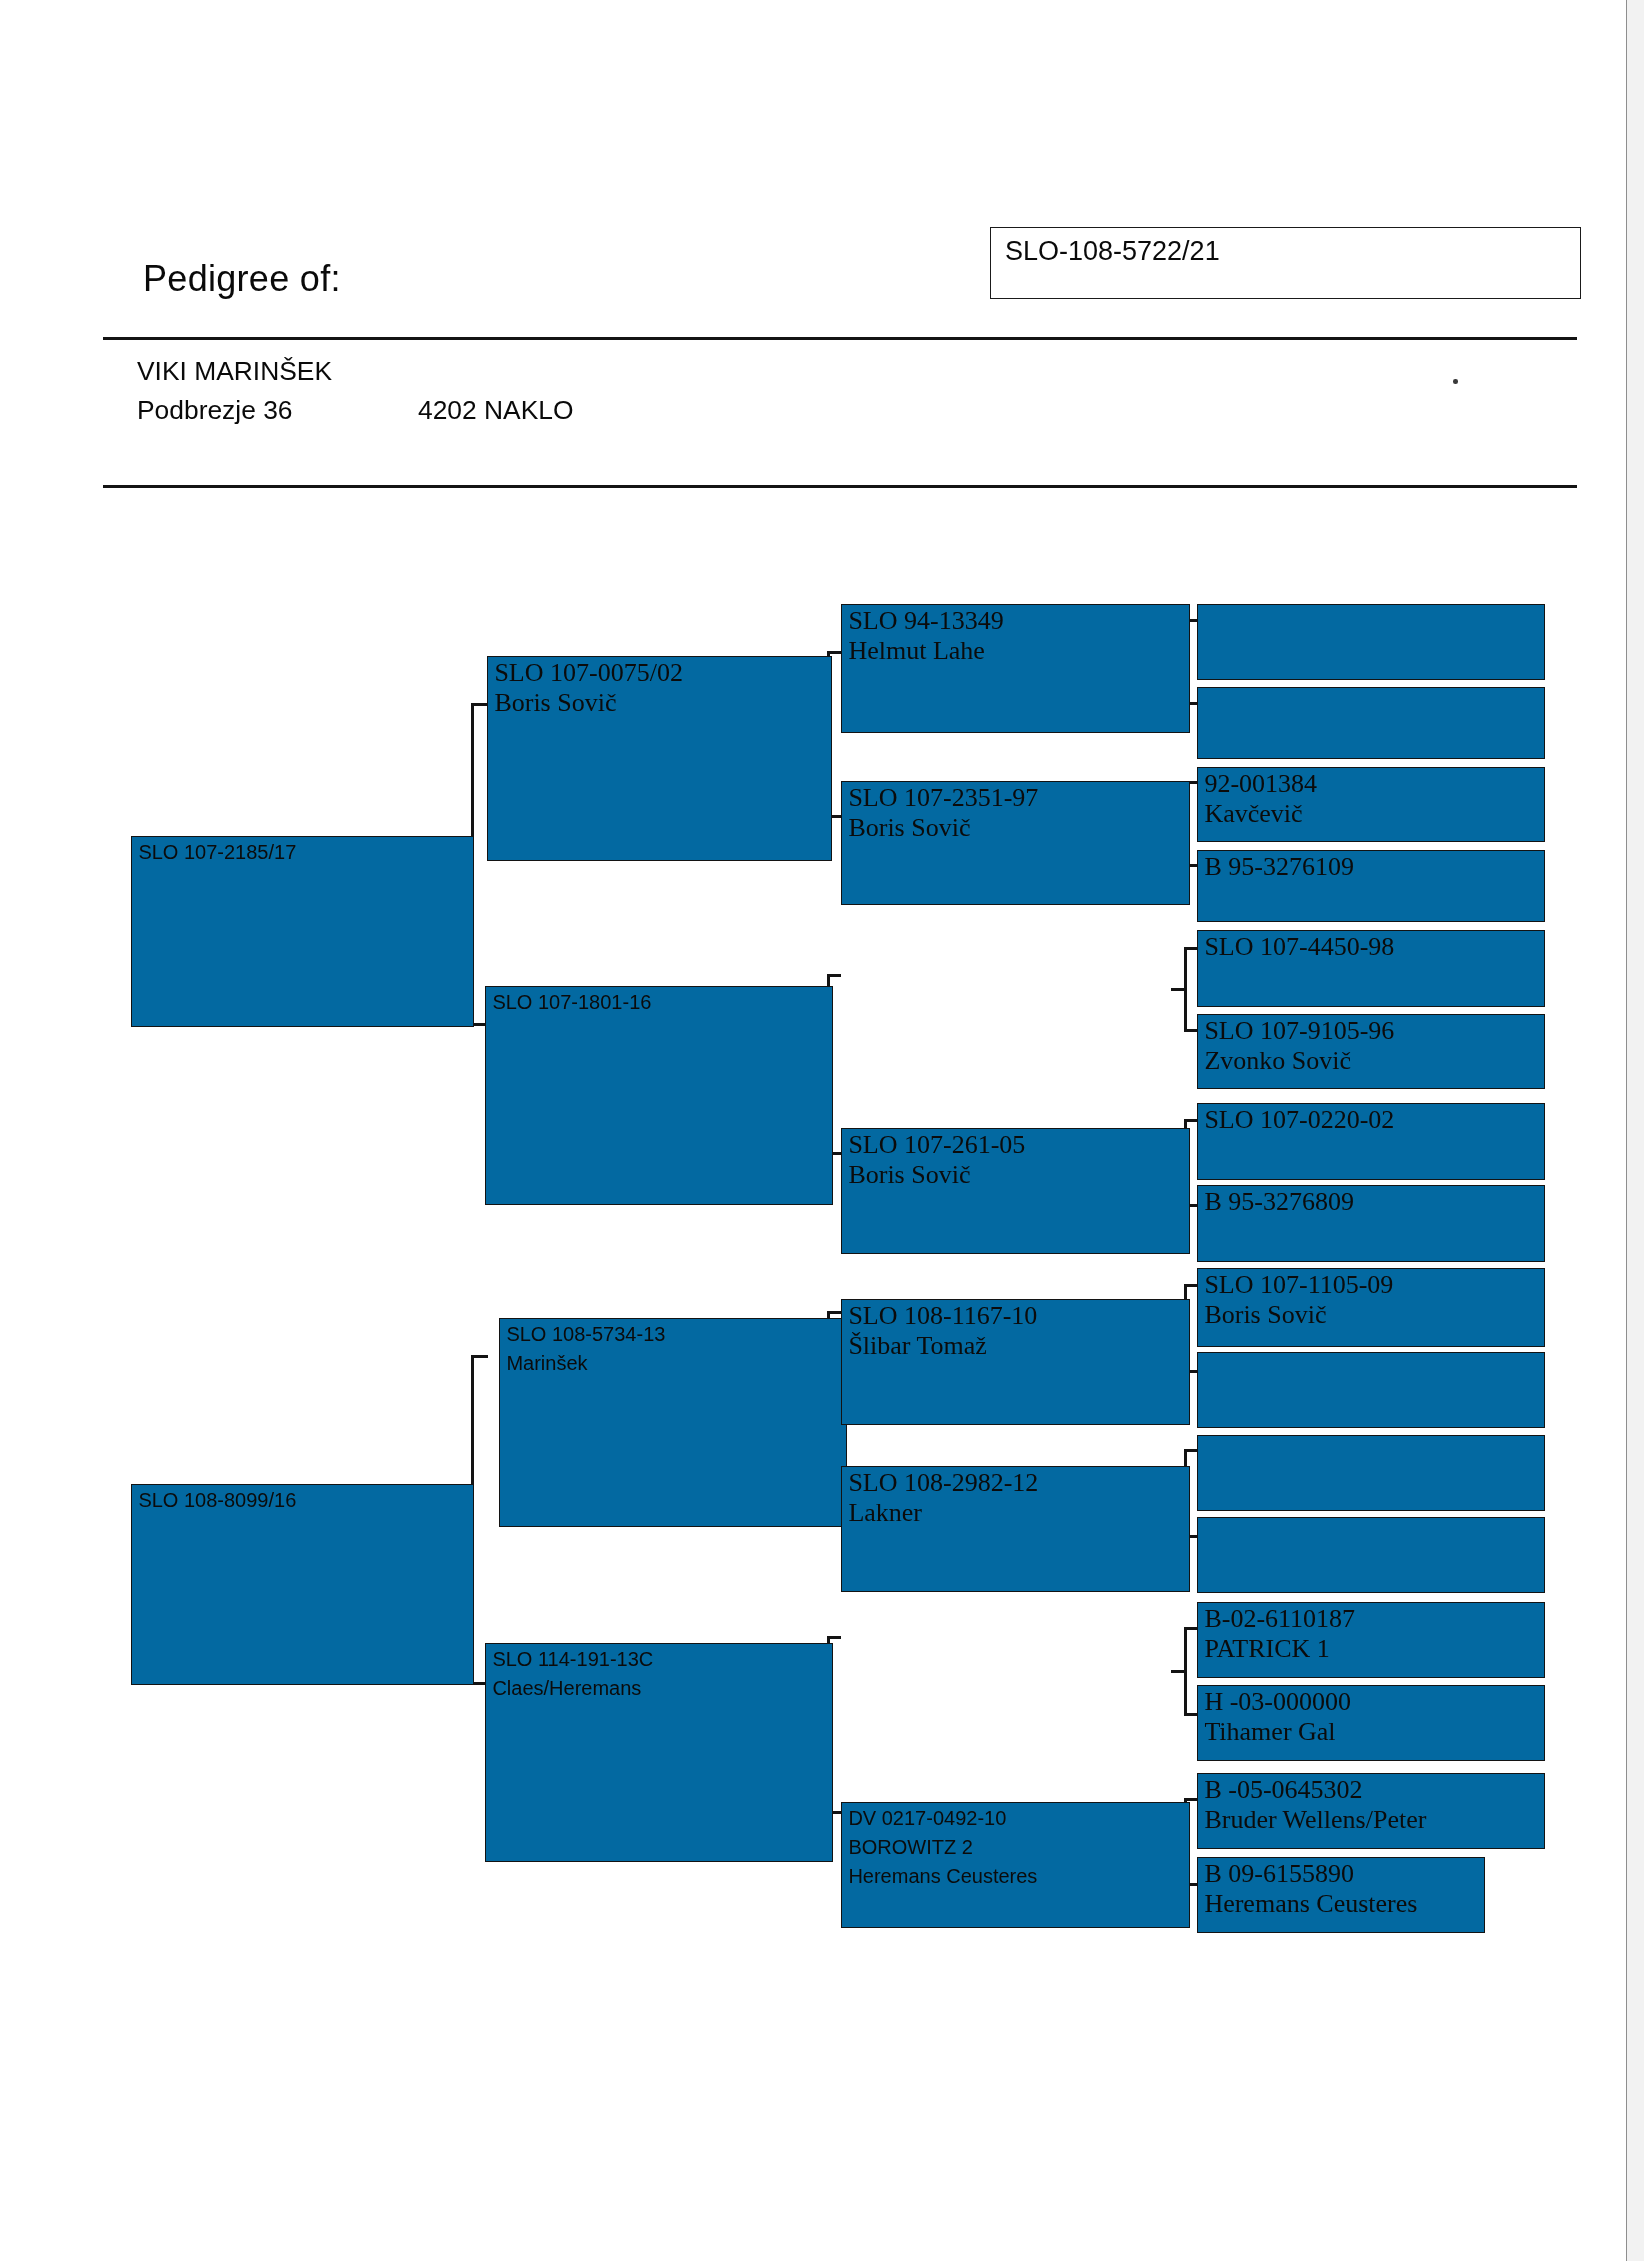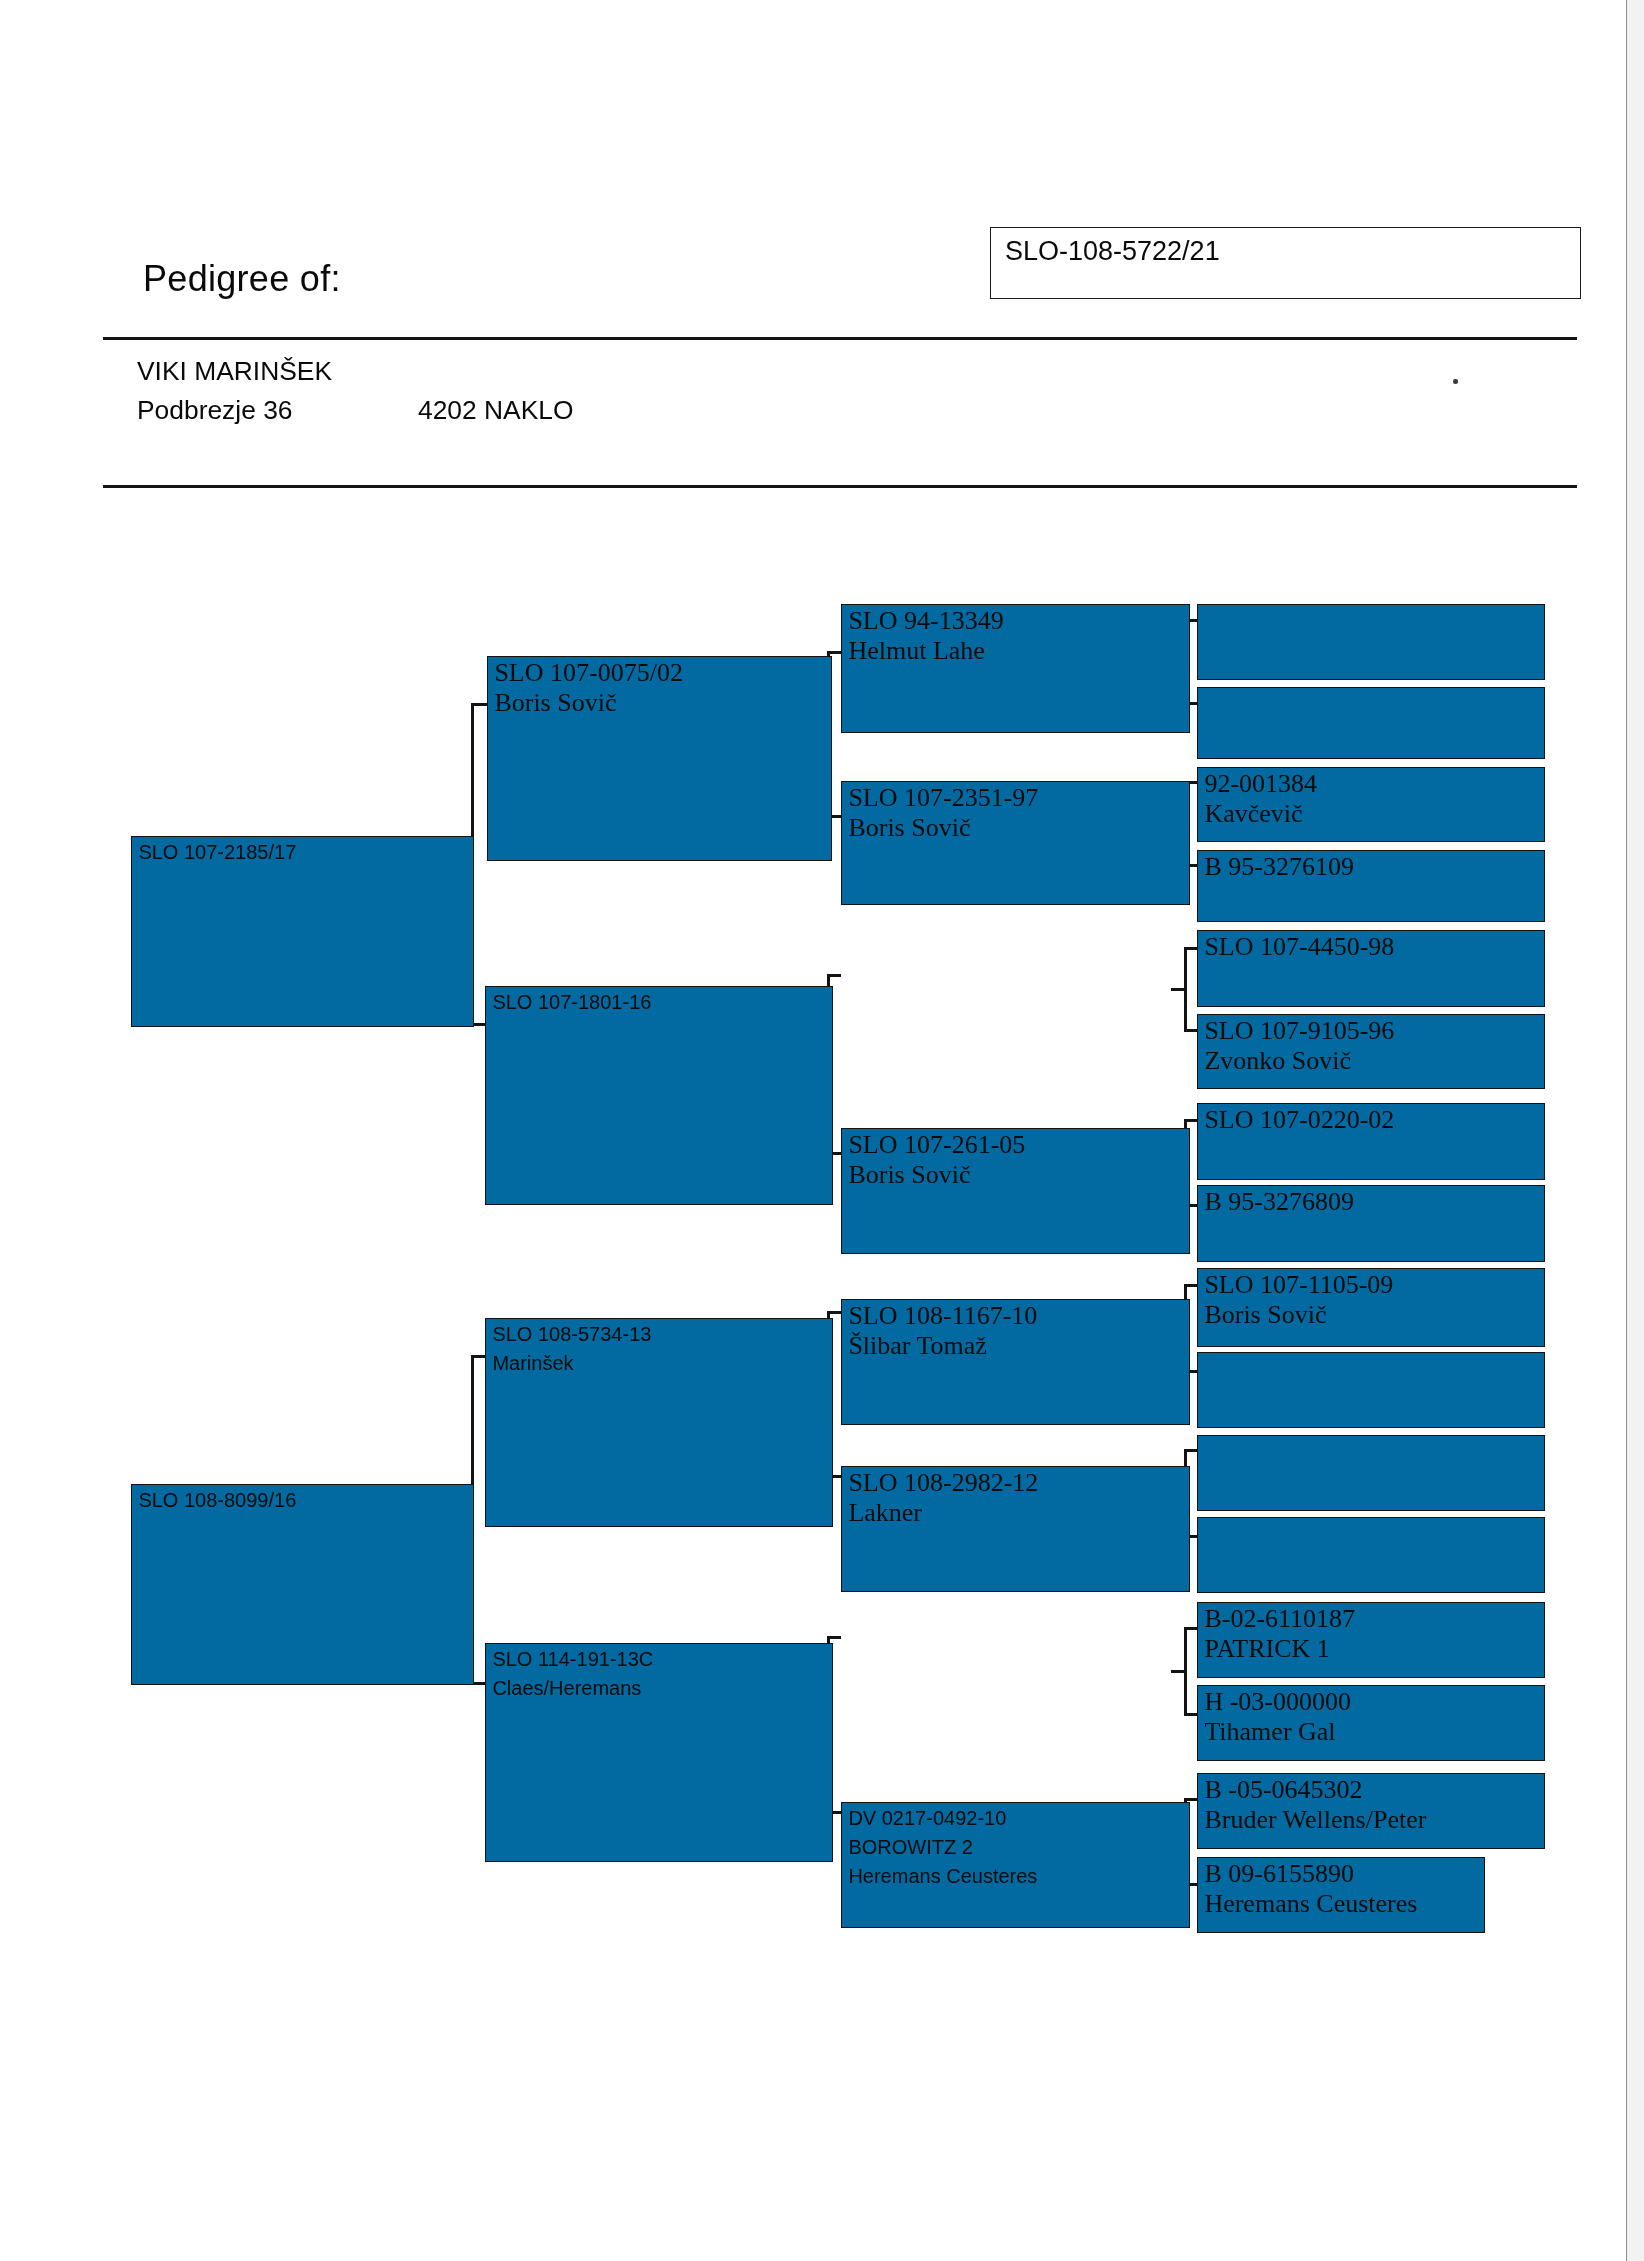--- a/index.html
+++ b/index.html
@@ -259,21 +259,21 @@
       <span class="ln">Boris Sovič</span>
     </div>
   </div>
 
   <div class="pbox sans" style="left:485px; top:986px; width:348px; height:219px;">
     <div class="lines">
       <span class="ln">SLO 107-1801-16</span>
     </div>
   </div>
 
-  <div class="pbox sans" style="left:485px; top:1318px; width:348px; height:209px;">
+  <div class="pbox sans" style="left:499px; top:1318px; width:348px; height:209px;">
     <div class="lines">
       <span class="ln">SLO 108-5734-13</span>
       <span class="ln">Marinšek</span>
     </div>
   </div>
 
   <div class="pbox sans" style="left:485px; top:1643px; width:348px; height:219px;">
     <div class="lines">
       <span class="ln">SLO 114-191-13C</span>
       <span class="ln">Claes/Heremans</span>

